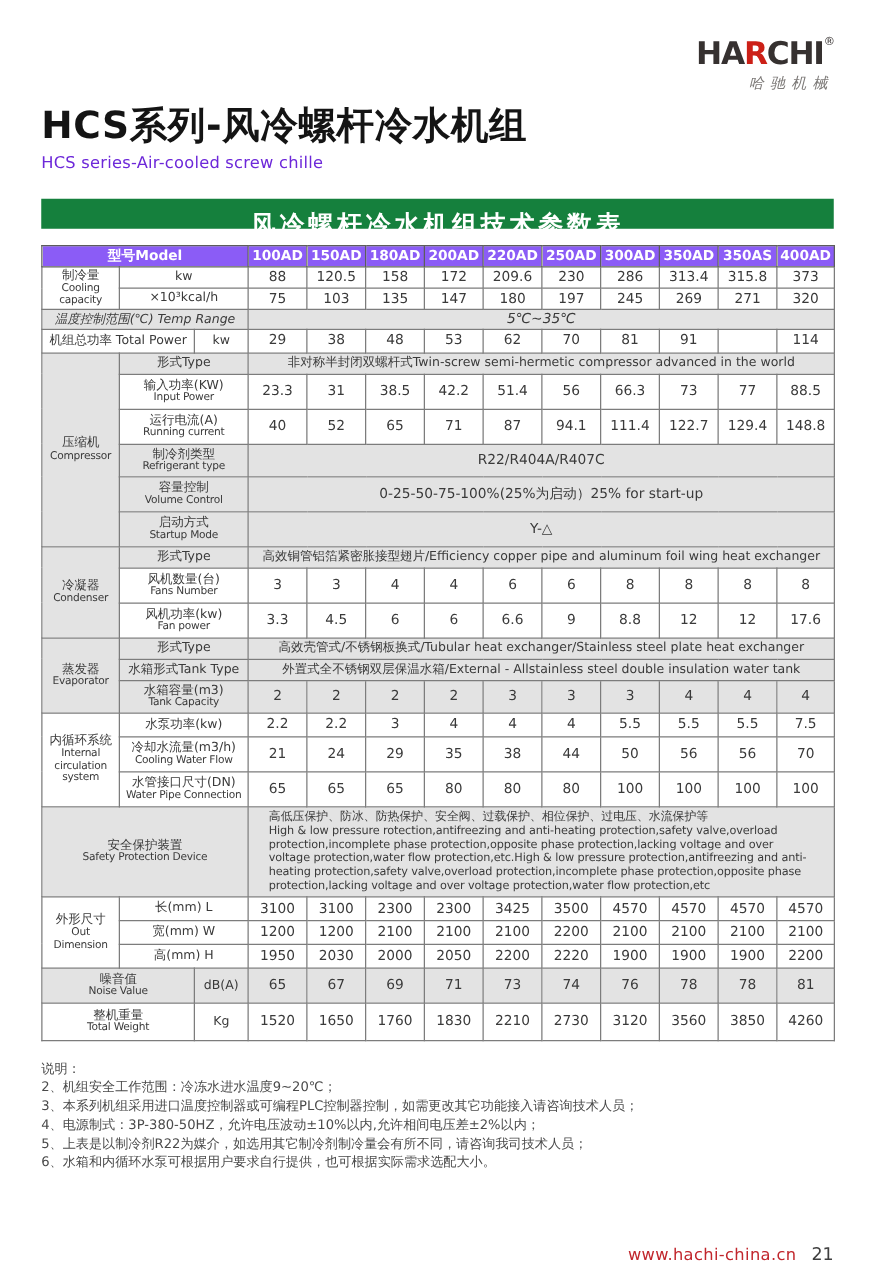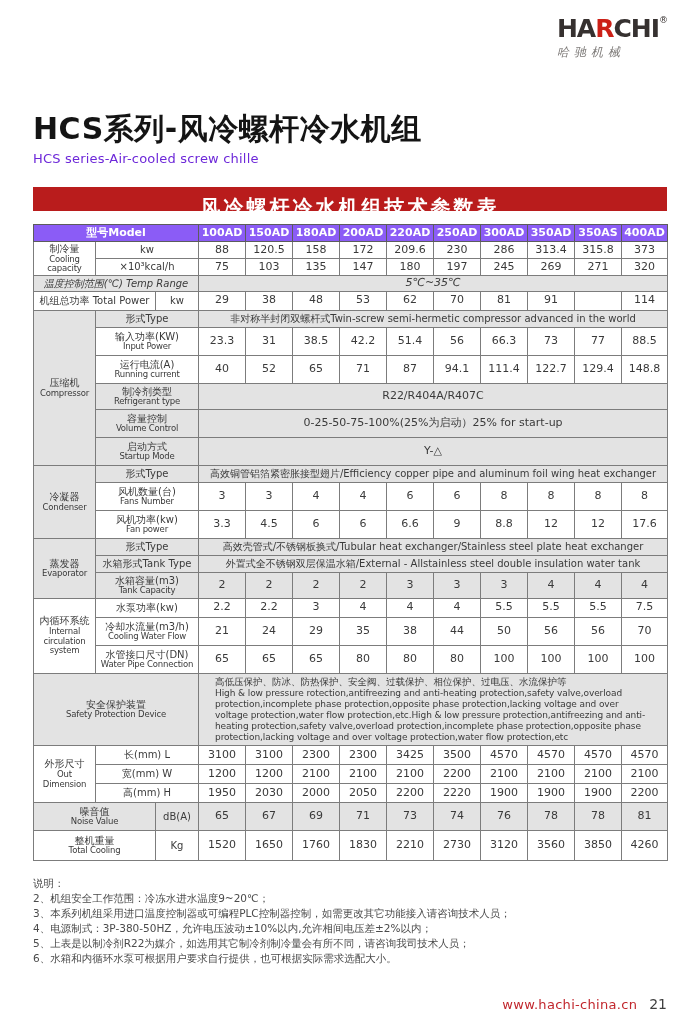--- a/index.html
+++ b/index.html
@@ -7,32 +7,32 @@
   body {
     background:#ffffff;
     font-family:"DejaVu Sans","Liberation Sans",sans-serif;
     color:#2e2e2e;
     position:relative;
     overflow:hidden;
   }
   .page { padding:0 33px; position:relative; height:100%; }
 
   
-  .logo { position:absolute; top:16px; right:33px; }
+  .logo { position:absolute; top:30px; right:33px; text-align:right; }
   .logo-word { font-size:25px; font-weight:800; letter-spacing:-1px; color:#363130; line-height:1; white-space:nowrap; }
   .lg-red { color:#cc2017; }
   .lg-reg { font-size:9px; vertical-align:top; font-weight:400; color:#363130; }
   .logo-sub { margin-top:3px; font-size:12px; color:#7d7a78; letter-spacing:5px; font-style:italic; white-space:nowrap; }
 
   
-  .title { padding-top:112px; font-size:30px; font-weight:bold; color:#141414; letter-spacing:0.5px; line-height:1.1; }
+  .title { padding-top:84px; font-size:30px; font-weight:bold; color:#141414; letter-spacing:0.5px; line-height:1.1; }
   .subtitle { margin-top:6px; font-size:13px; color:#6d28d9; letter-spacing:0.2px; }
   .banner {
     margin-top:21px; height:24px; line-height:40px;
-    background:#b91c1c; color:#ffffff; text-align:center;
+    background:#15803d; color:#ffffff; text-align:center;
     font-size:20px; font-weight:bold; letter-spacing:3px;
   }
 
   
   table { margin-top:13px; border-collapse:collapse; width:634px; table-layout:fixed; }
   td {
     border:1px solid #7c7c7c;
     text-align:center; vertical-align:middle;
     padding:1px 2px; line-height:1.15;
     font-size:10px; color:#3a3a3a;
@@ -409,21 +409,21 @@
         <td class="v">73</td>
         <td class="v">74</td>
         <td class="v">76</td>
         <td class="v">78</td>
         <td class="v">78</td>
         <td class="v">81</td>
       </tr>
       <tr class="h30">
         <td colspan="2">
           <div class="zh">整机重量</div>
-          <div class="en">Total Cooling</div>
+          <div class="en">Total Weight</div>
         </td>
         <td>Kg</td>
         <td class="v">1520</td>
         <td class="v">1650</td>
         <td class="v">1760</td>
         <td class="v">1830</td>
         <td class="v">2210</td>
         <td class="v">2730</td>
         <td class="v">3120</td>
         <td class="v">3560</td>

